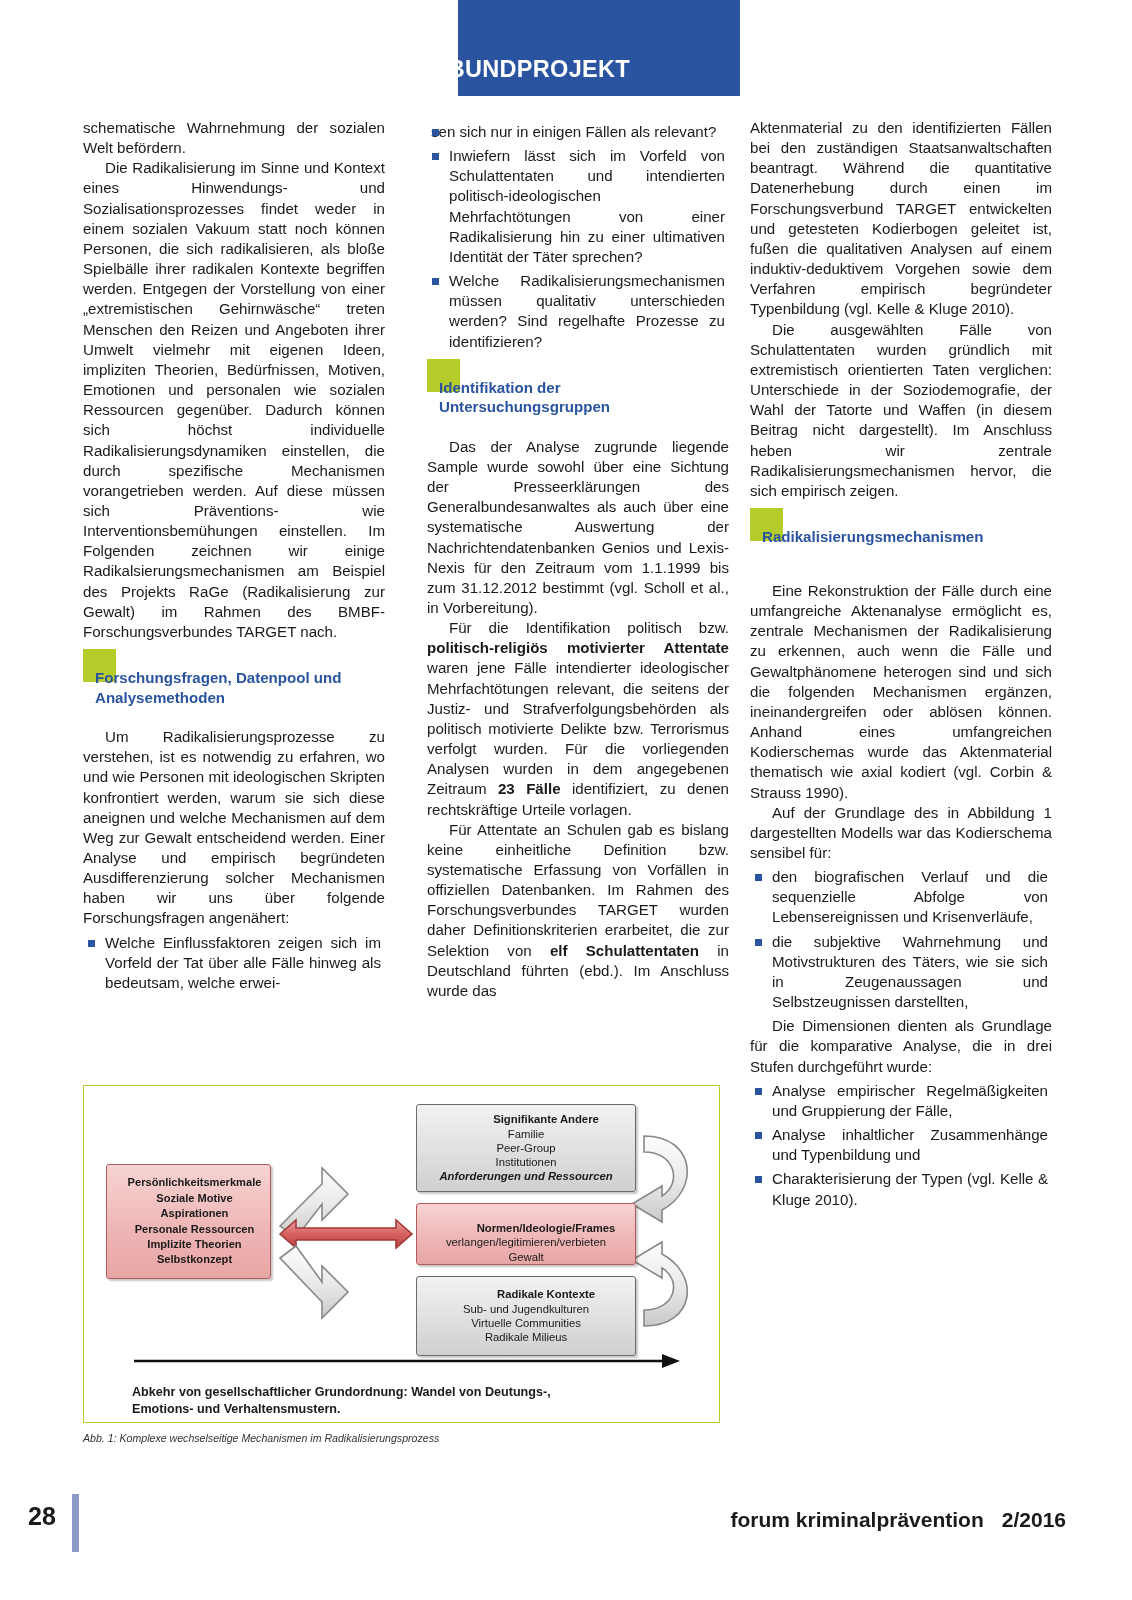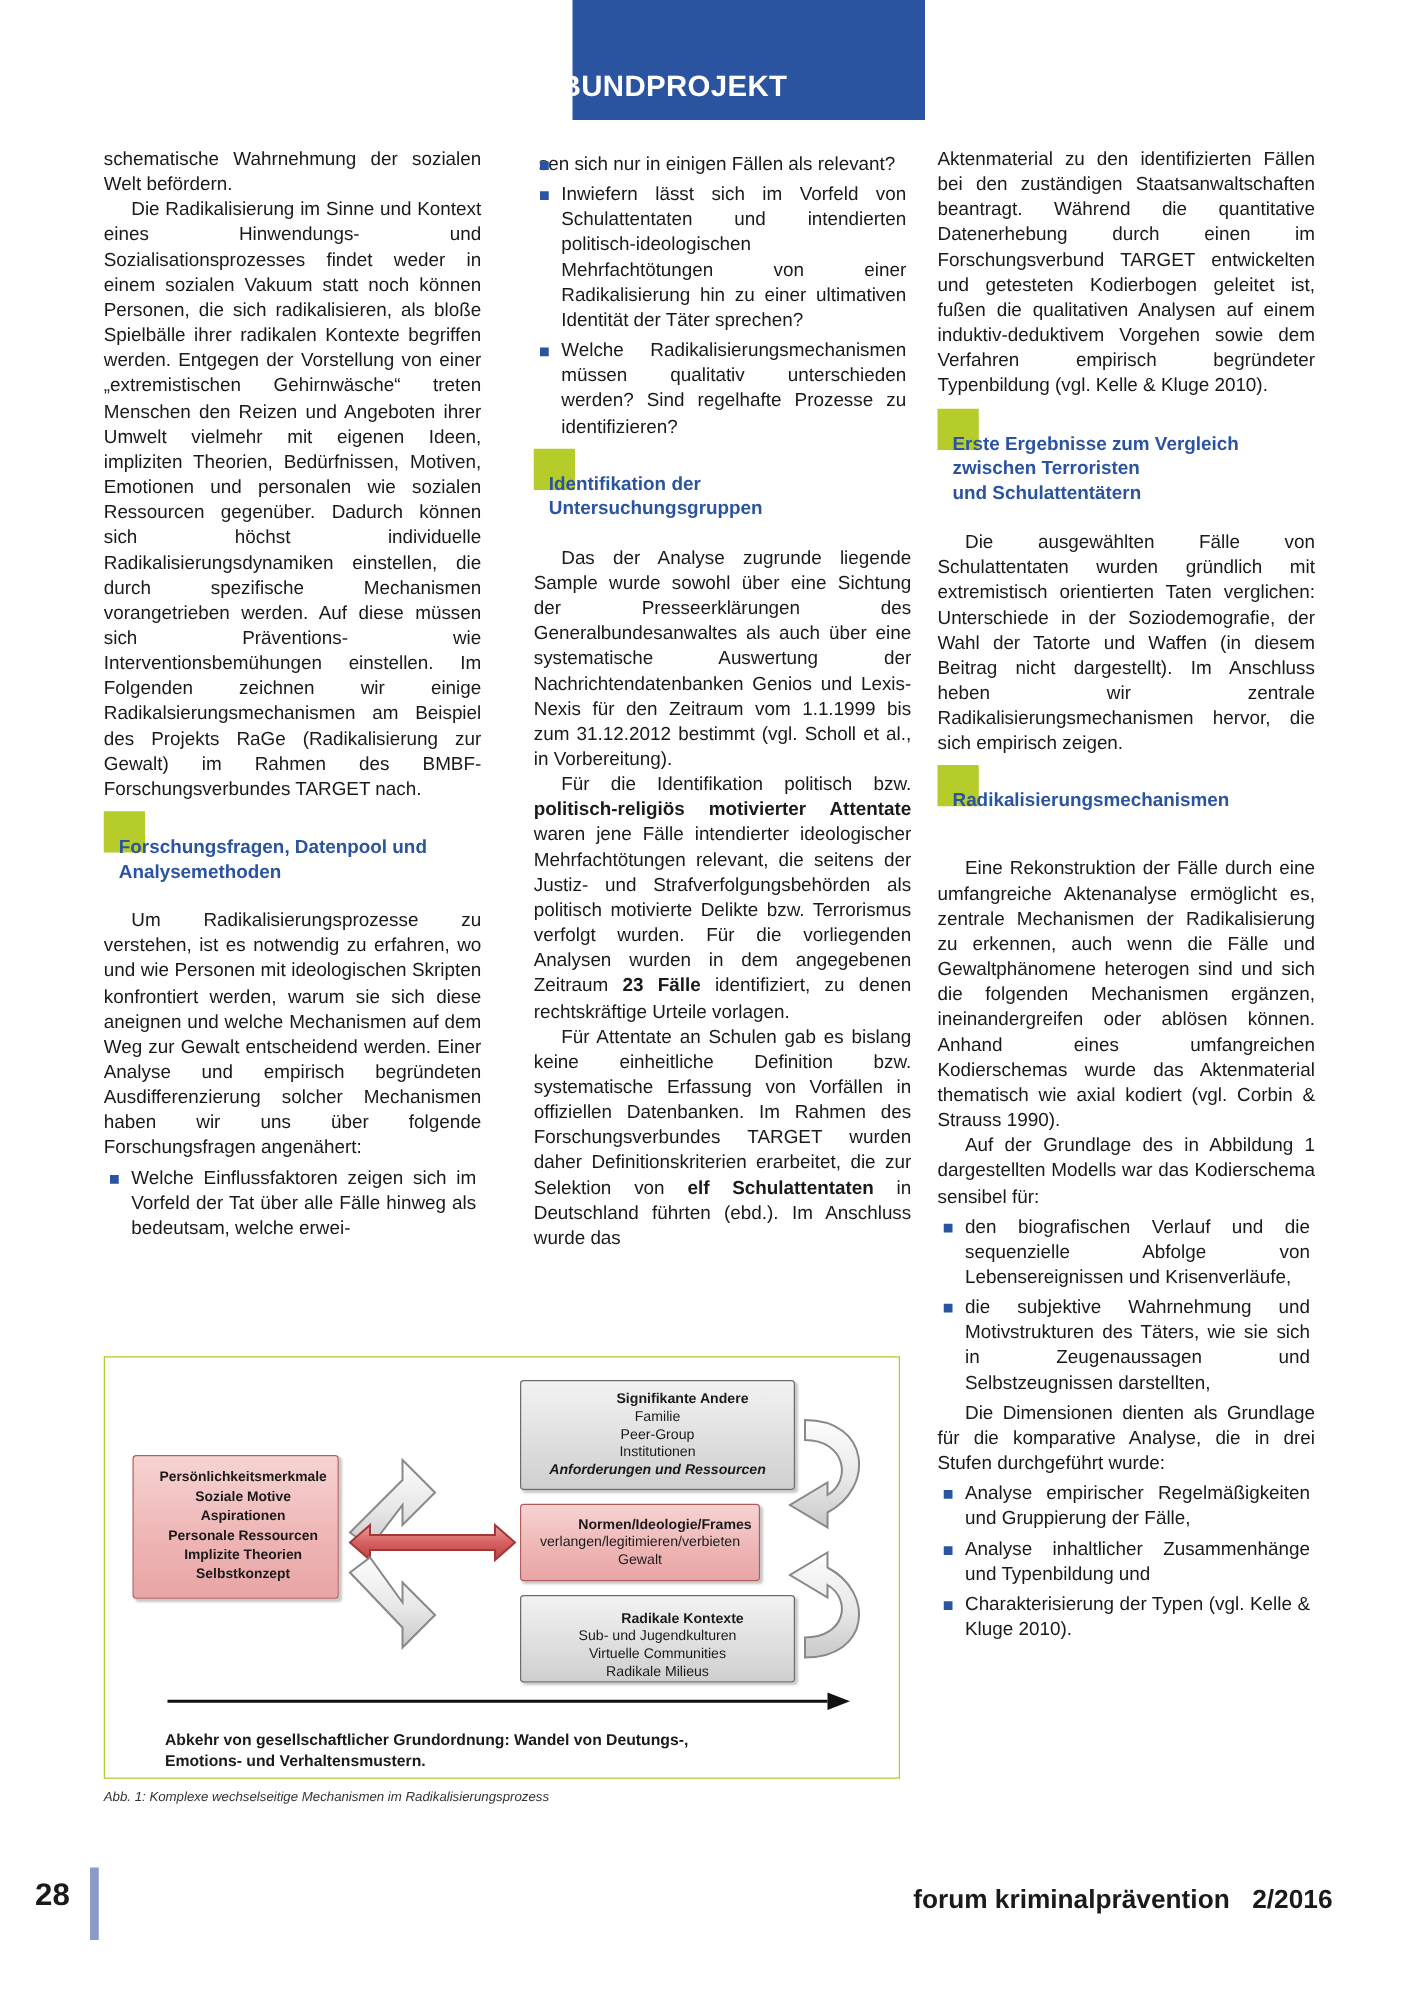--- a/index.html
+++ b/index.html
@@ -166,22 +166,22 @@
 
   
   #box-person {
     left: 22px; top: 78px; width: 165px; height: 115px;
     font-weight: bold;
     font-size: 11.1px;
     line-height: 15.4px;
     padding-left: 12px;
   }
   #box-signif { left: 332px; top: 18px;  width: 220px; height: 88px; }
-  #box-norms  { left: 332px; top: 117px; width: 192px; height: 62px; }
-  #box-radkon { left: 332px; top: 190px; width: 220px; height: 70px; justify-content: flex-end; }
+  #box-norms  { left: 332px; top: 117px; width: 220px; height: 62px; justify-content: flex-end; }
+  #box-radkon { left: 332px; top: 190px; width: 220px; height: 80px; }
 
   
   .arrow-svg { position: absolute; left: 0; top: 0; width: 637px; height: 338px; pointer-events: none; }
 
   .fig-bottom-label {
     position: absolute;
     left: 48px;
     top: 298px;
     width: 560px;
     font-size: 12.6px;
@@ -268,24 +268,20 @@
 
   <p class="body-p">Das der Analyse zugrunde liegende Sample wurde sowohl über eine Sichtung der Presseerklärungen des Generalbundesanwaltes als auch über eine systematische Auswertung der Nachrichtendatenbanken Genios und Lexis-Nexis für den Zeitraum vom 1.1.1999 bis zum 31.12.2012 bestimmt (vgl. Scholl et al., in Vorbereitung).</p>
   <p class="body-p">Für die Identifikation politisch bzw. <b>politisch-religiös motivierter Attentate</b> waren jene Fälle intendierter ideologischer Mehrfachtötungen relevant, die seitens der Justiz- und Strafverfolgungsbehörden als politisch motivierte Delikte bzw. Terrorismus verfolgt wurden. Für die vorliegenden Analysen wurden in dem angegebenen Zeitraum <b>23 Fälle</b> identifiziert, zu denen rechtskräftige Urteile vorlagen.</p>
   <p class="body-p">Für Attentate an Schulen gab es bislang keine einheitliche Definition bzw. systematische Erfassung von Vorfällen in offiziellen Datenbanken. Im Rahmen des Forschungsverbundes TARGET wurden daher Definitionskriterien erarbeitet, die zur Selektion von <b>elf Schulattentaten</b> in Deutschland führten (ebd.). Im Anschluss wurde das</p>
 </div>
 
 <div class="col col-right">
 
   <p class="body-p noindent">Aktenmaterial zu den identifizierten Fällen bei den zuständigen Staatsanwaltschaften beantragt. Während die quantitative Datenerhebung durch einen im Forschungsverbund TARGET entwickelten und getesteten Kodierbogen geleitet ist, fußen die qualitativen Analysen auf einem induktiv-deduktivem Vorgehen sowie dem Verfahren empirisch begründeter Typenbildung (vgl. Kelle &amp; Kluge 2010).</p>
 
-  <div class="sec-head">
-    <span class="green-sq"></span>
-    <span class="sec-text">Erste Ergebnisse zum Vergleich<br>zwischen Terroristen<br>und Schulattentätern</span>
-  </div>
 
   <p class="body-p">Die ausgewählten Fälle von Schulattentaten wurden gründlich mit extremistisch orientierten Taten verglichen: Unterschiede in der Soziodemografie, der Wahl der Tatorte und Waffen (in diesem Beitrag nicht dargestellt). Im Anschluss heben wir zentrale Radikalisierungsmechanismen hervor, die sich empirisch zeigen.</p>
 
   <div class="sec-head">
     <span class="green-sq"></span>
     <span class="sec-text">Radikalisierungsmechanismen</span>
   </div>
 
   <p class="body-p">Eine Rekonstruktion der Fälle durch eine umfangreiche Aktenanalyse ermöglicht es, zentrale Mechanismen der Radikalisierung zu erkennen, auch wenn die Fälle und Gewaltphänomene heterogen sind und sich die folgenden Mechanismen ergänzen, ineinandergreifen oder ablösen können. Anhand eines umfangreichen Kodierschemas wurde das Aktenmaterial thematisch wie axial kodiert (vgl. Corbin &amp; Strauss 1990).</p>
   <p class="body-p">Auf der Grundlage des in Abbildung 1 dargestellten Modells war das Kodierschema sensibel für:</p>

